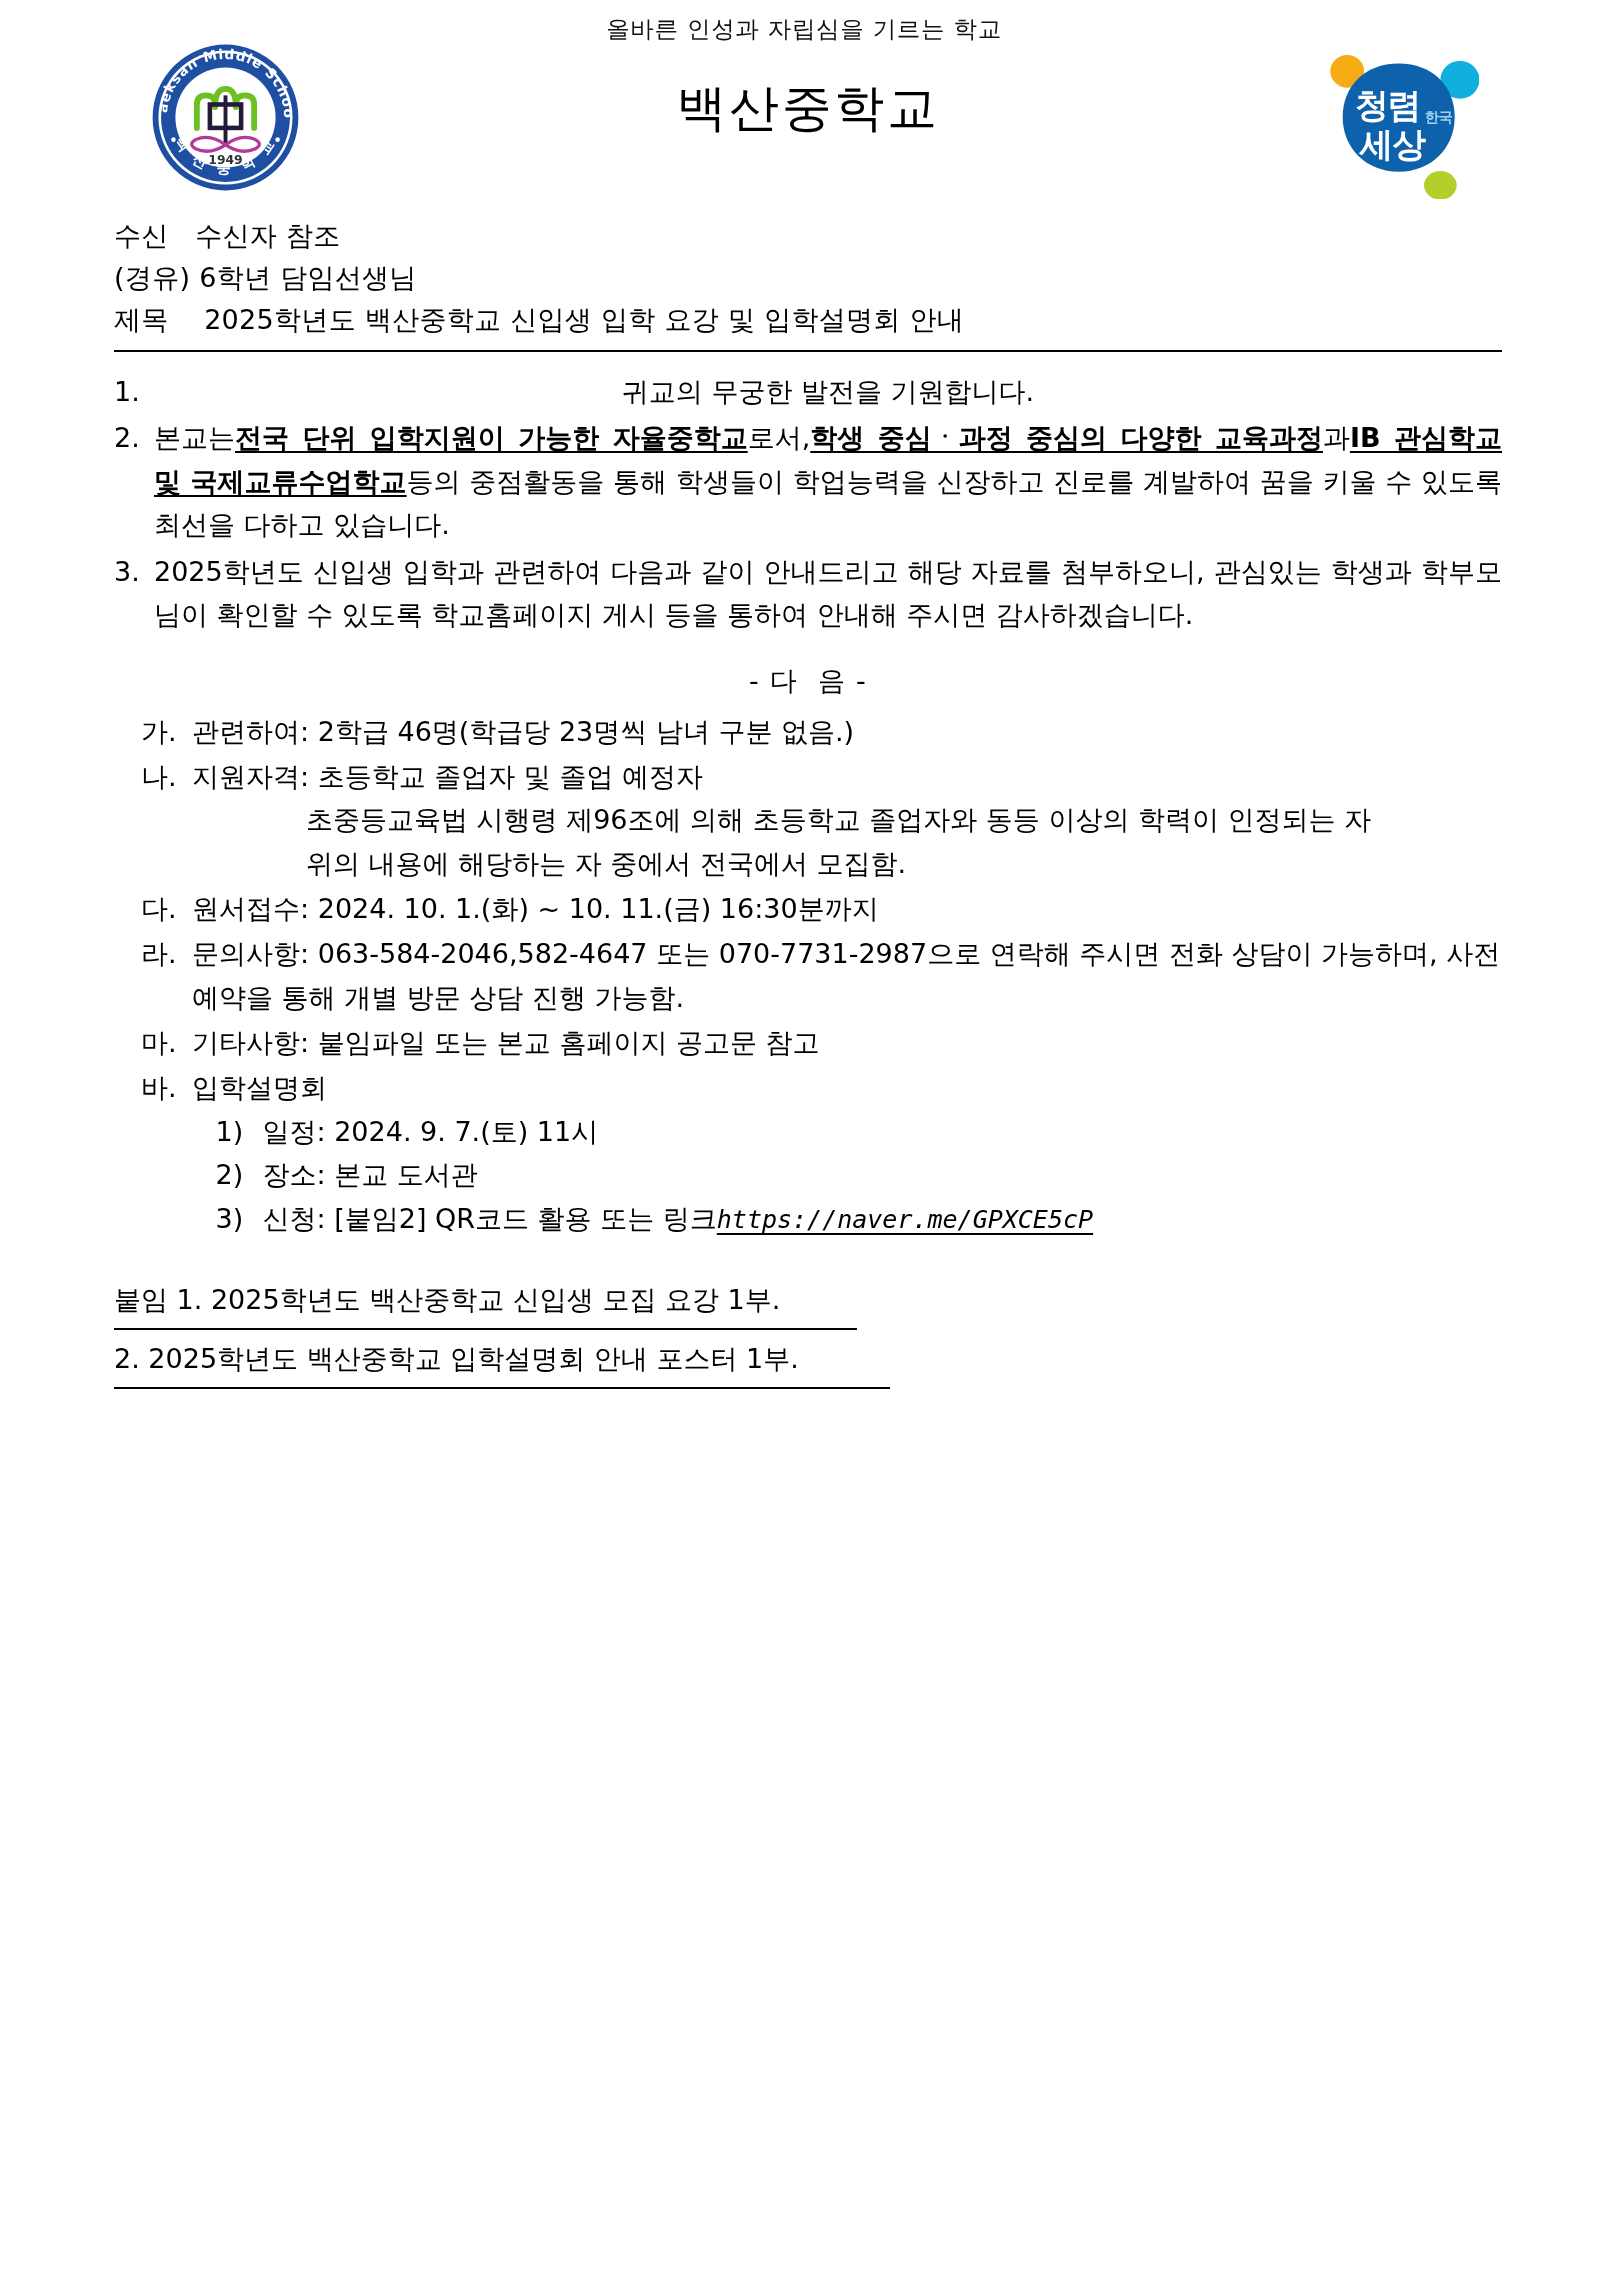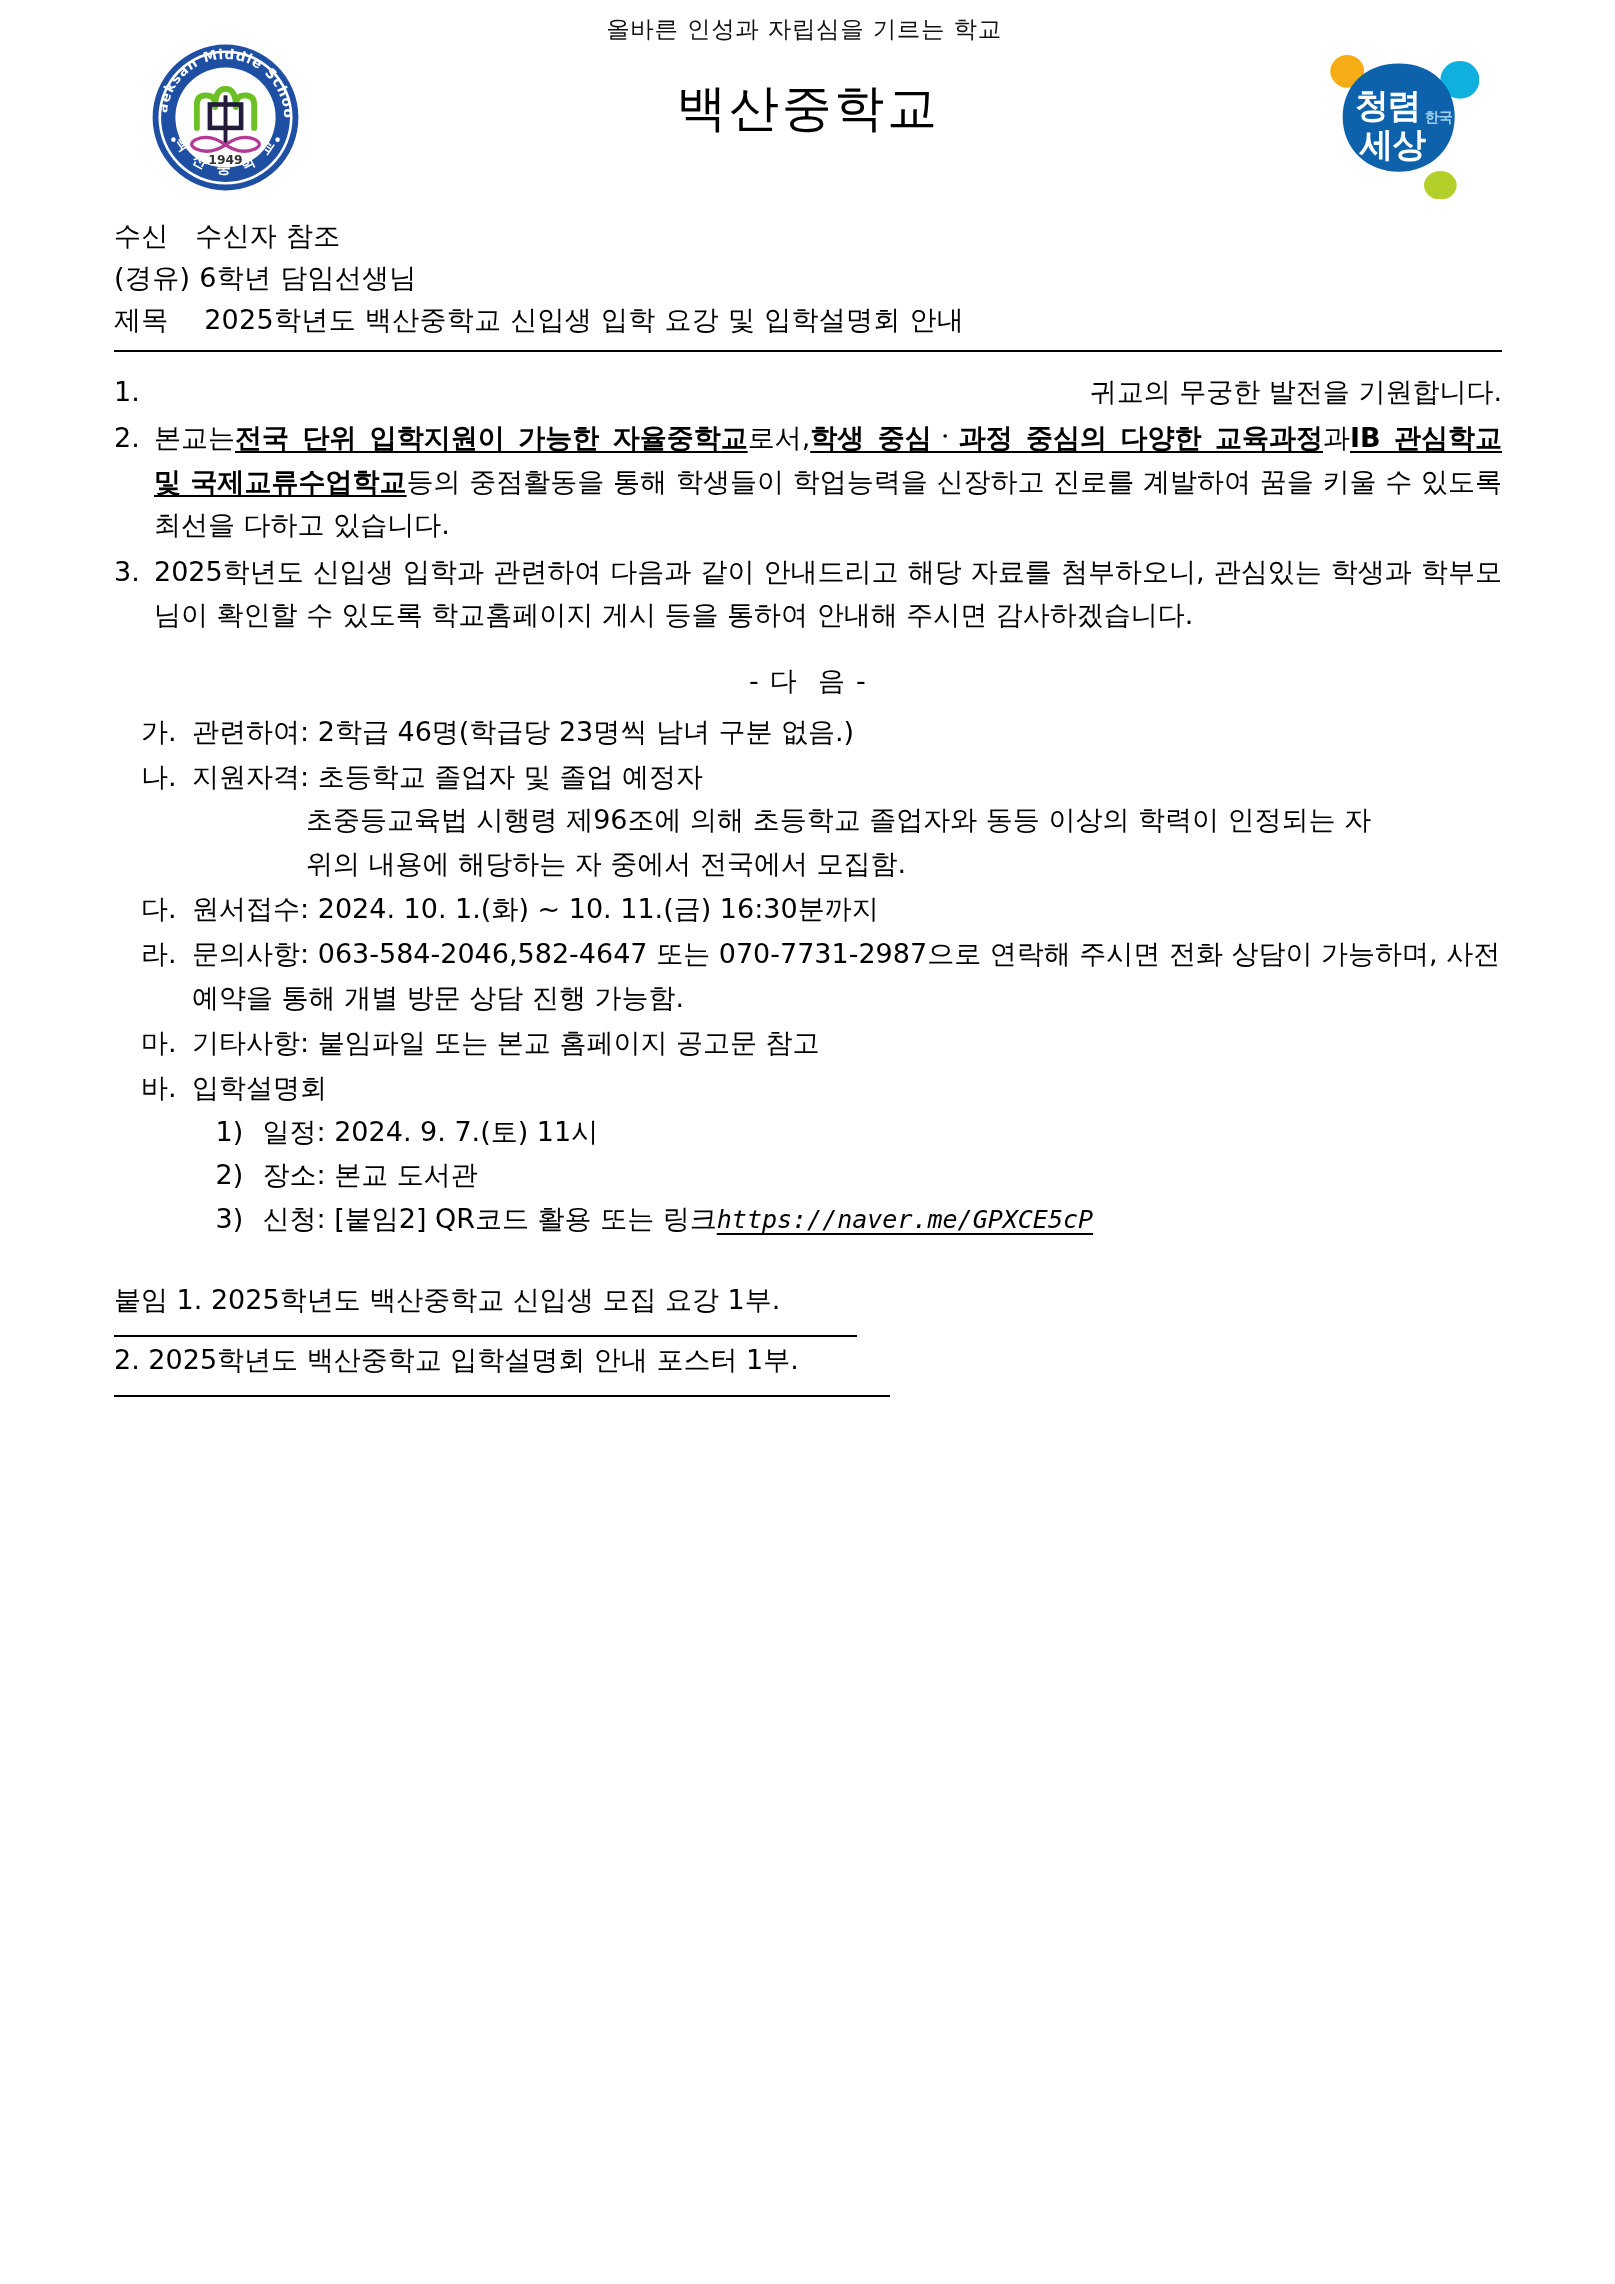--- a/index.html
+++ b/index.html
@@ -98,21 +98,21 @@
   .num-marker {
     flex: 0 0 auto;
     width: 40px;
     white-space: pre;
   }
   .num-text {
     flex: 1 1 auto;
     text-align: justify;
     text-justify: inter-character;
   }
-  .num-text.nojust { text-align: right; }
+  .num-text.nojust { text-align: center; }
 
   .bu {
     font-weight: 700;
     text-decoration: underline;
     text-underline-offset: 3.9px;
     text-decoration-thickness: 2px;
   }
 
   
   .daeum {
@@ -175,22 +175,22 @@
   
   .attach-block {
     margin-top: 38px;
     font-size: 27px;
     line-height: 1.52;
   }
   .attach-line {
     border-bottom: 2px solid #000;
     display: block;
     width: 743px;
-    padding-bottom: 15px;
-    margin-bottom: 2px;
+    padding-bottom: 8px;
+    margin-bottom: 8px;
     white-space: pre;
   }
   .attach-line.w2 { width: 776px; }
   .attach-line.w3 { width: 665px; }
 </style>
 </head>
 <body>
 
 <div class="page">
 

